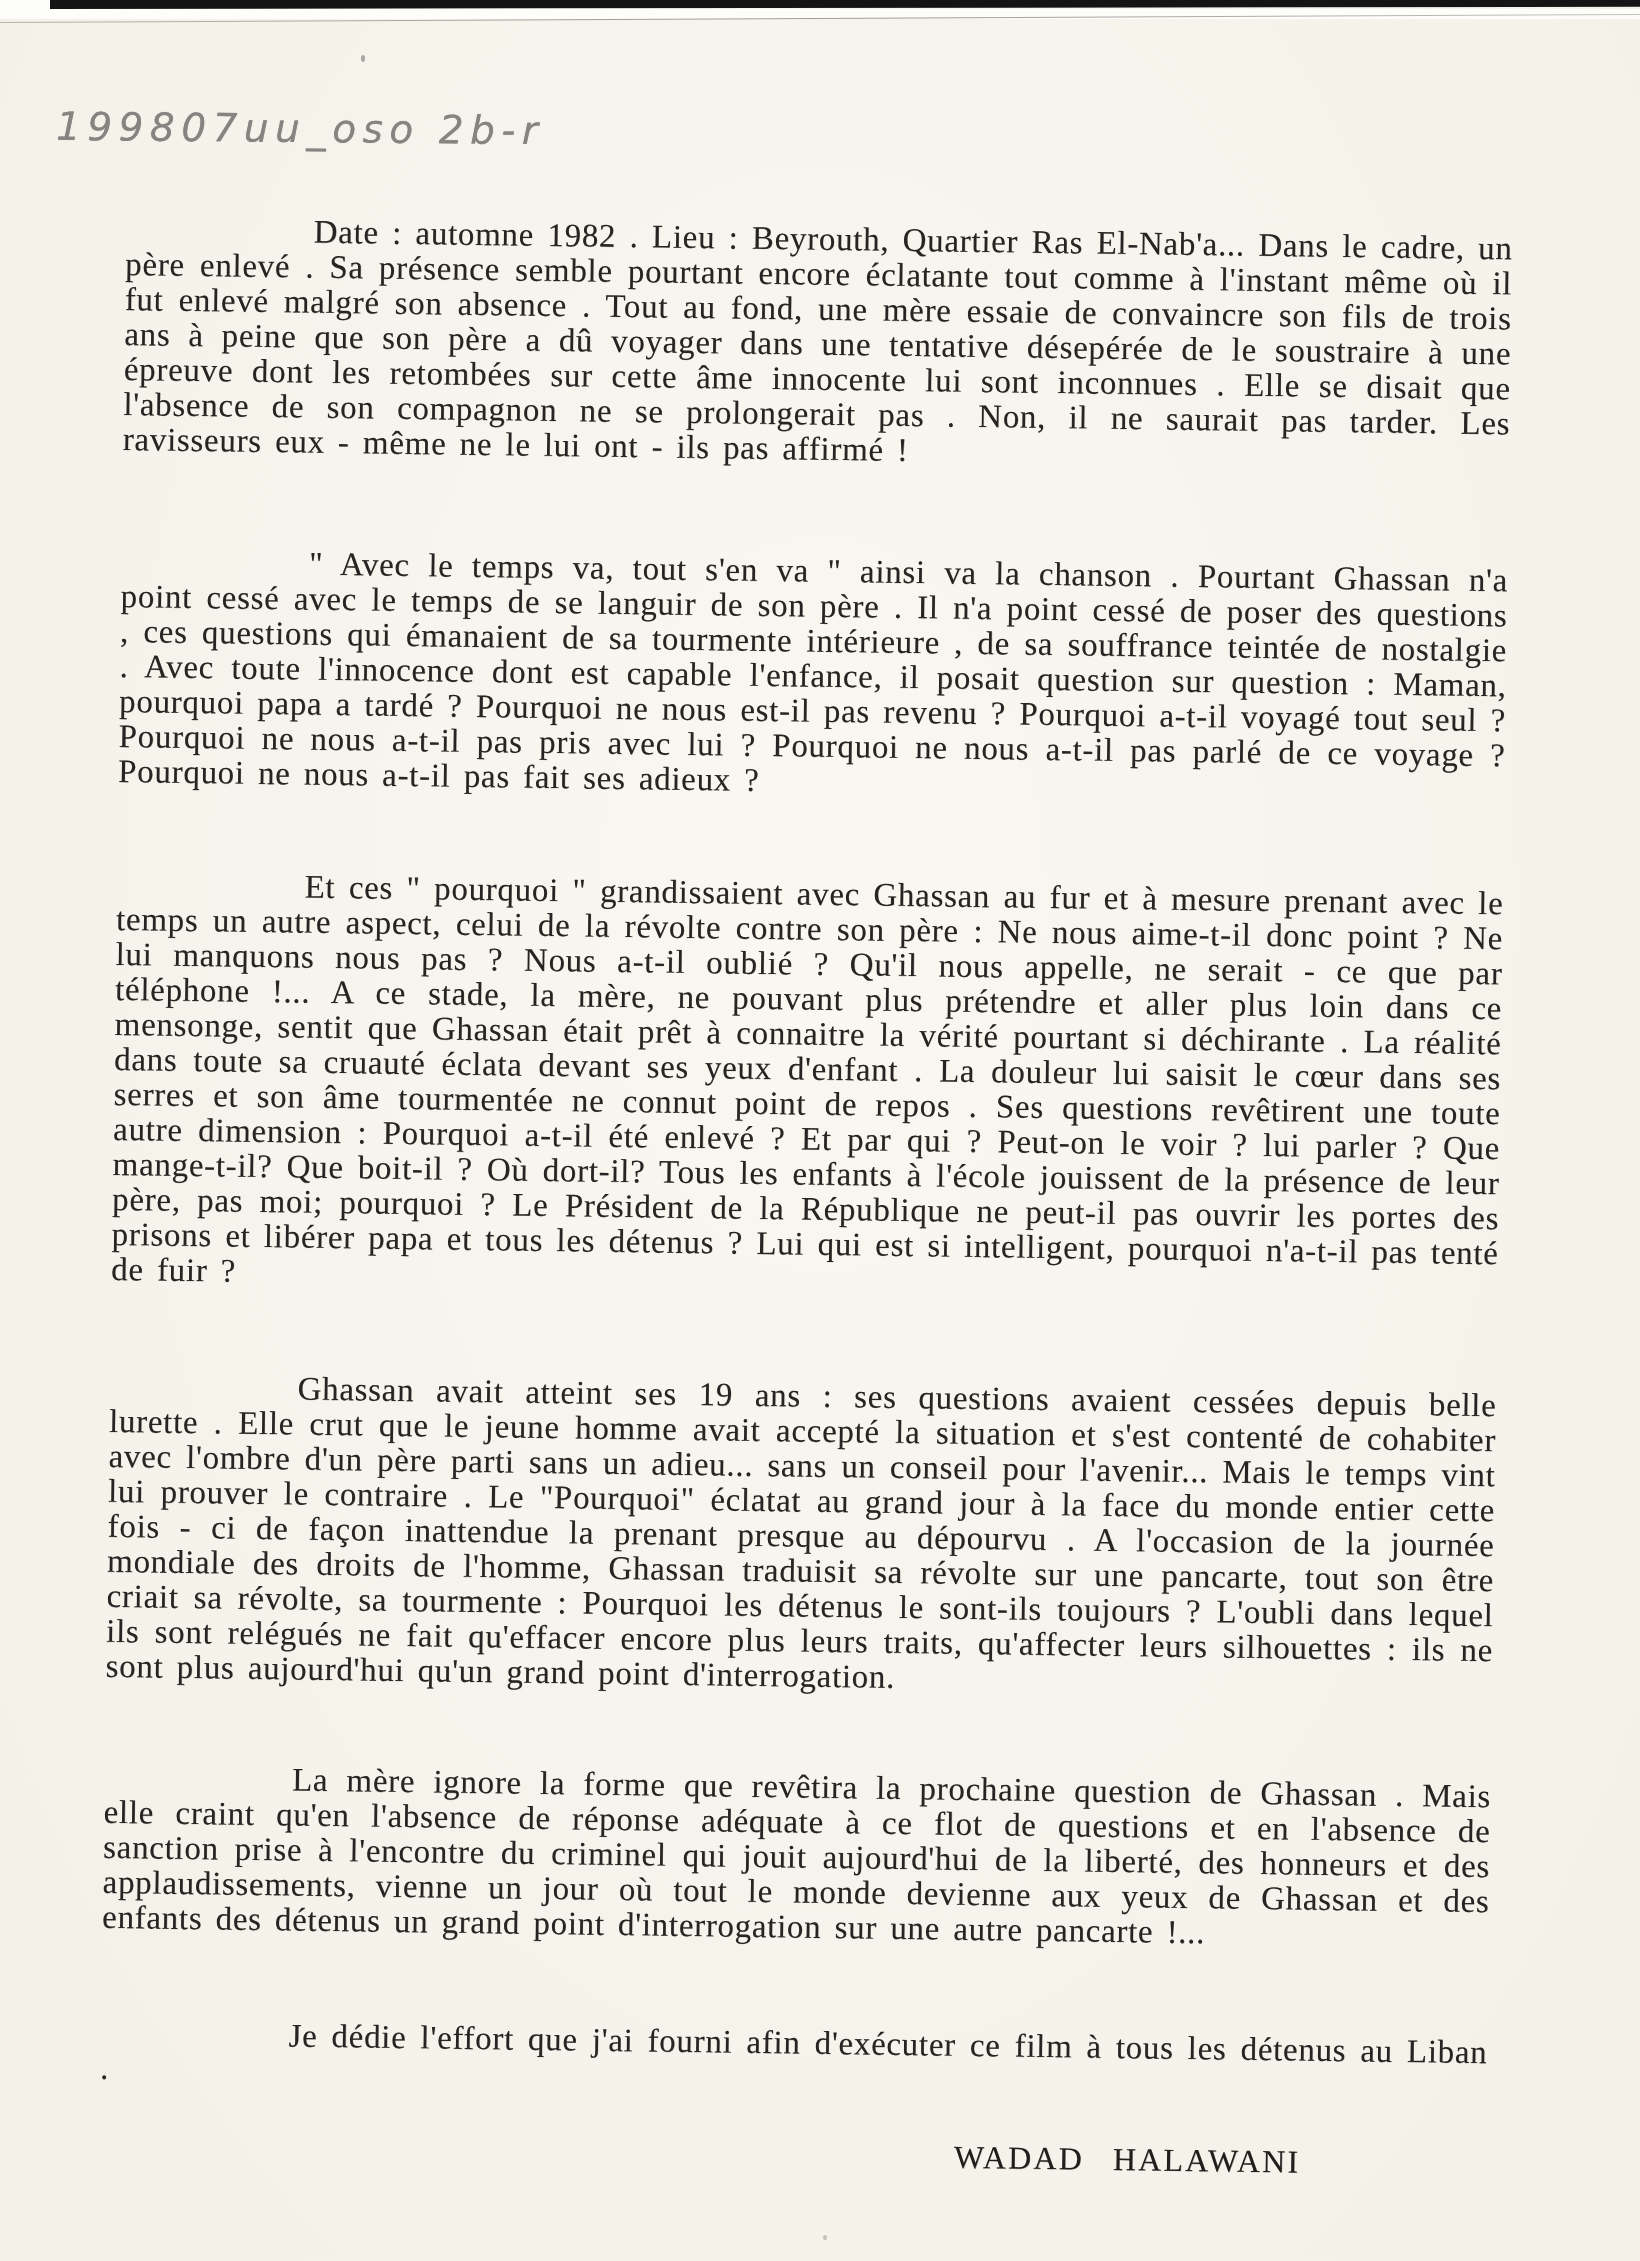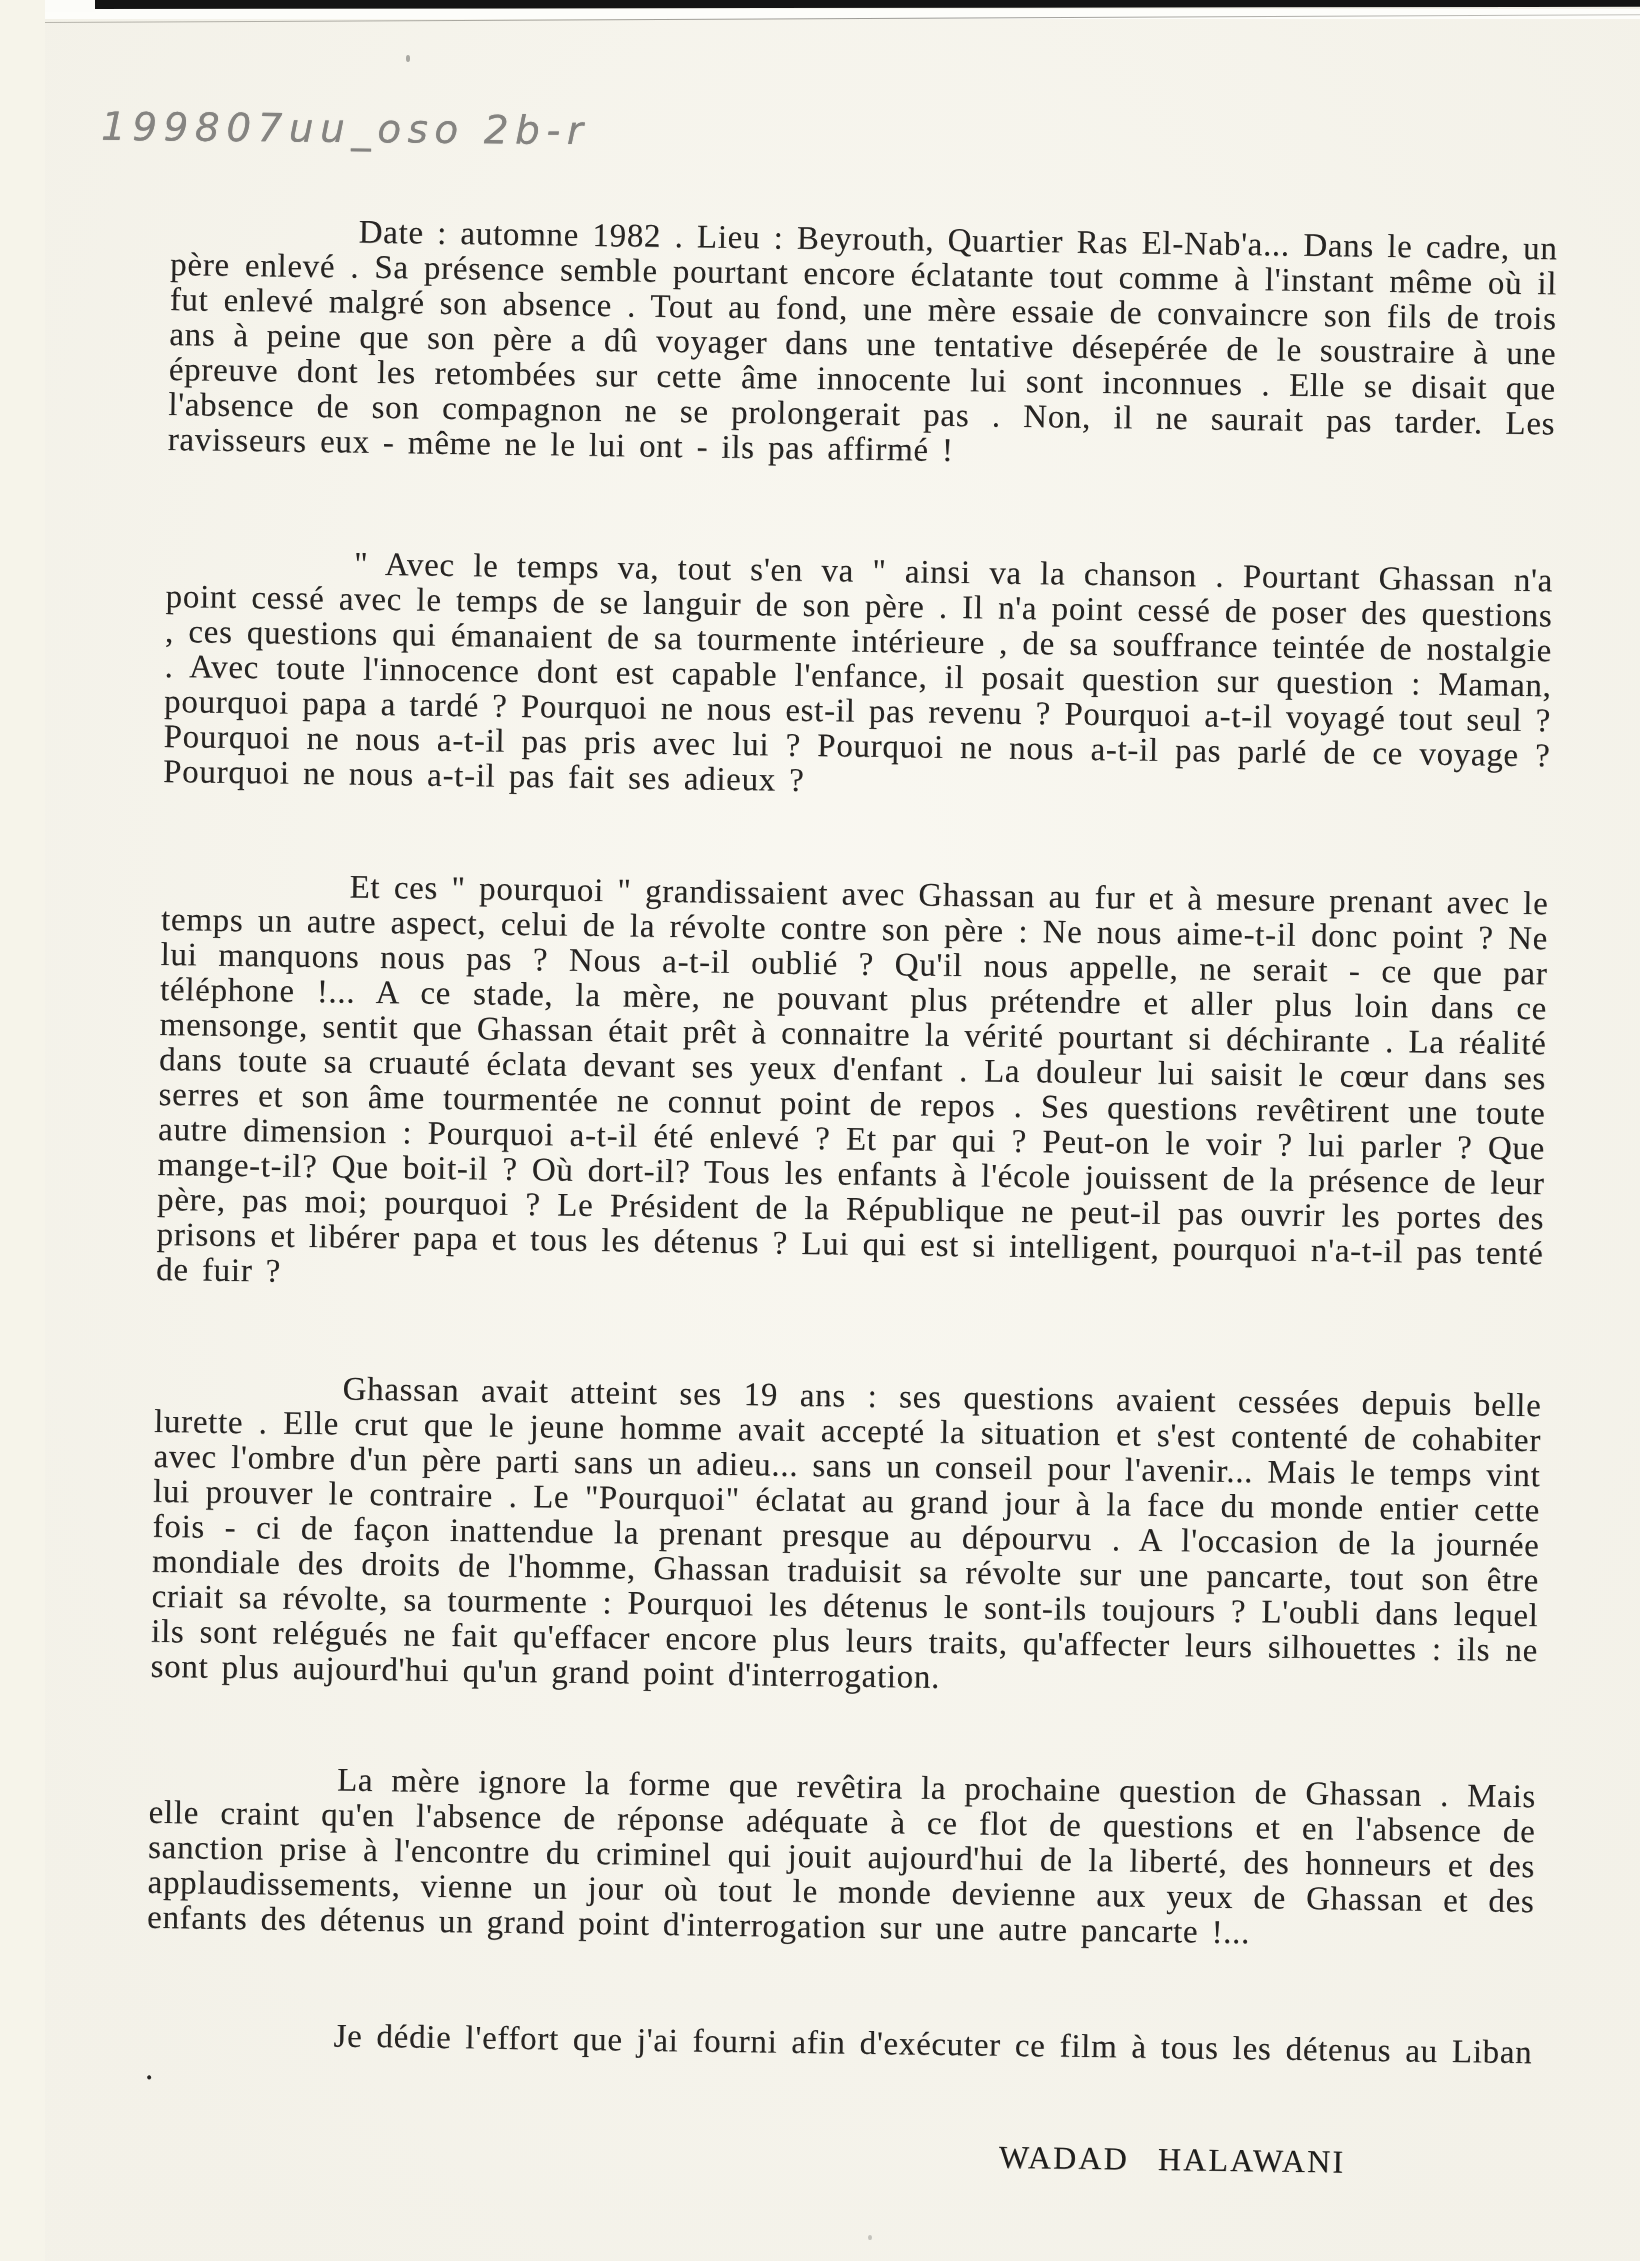--- a/index.html
+++ b/index.html
@@ -13,21 +13,20 @@
     overflow: hidden;
     background: #f6f4ea;
     font-family: "Liberation Serif", serif;
   }
   .page {
     position: absolute;
     inset: 0;
     background:
       radial-gradient(ellipse at 50% 40%, rgba(255,255,255,0.25), rgba(0,0,0,0.015) 85%),
       #f7f5ec;
-    margin-left: 45px;
   }
   
   .edge-top {
     position: absolute;
     top: 0;
     left: 49px;
     right: 0;
     height: 9.3px;
     background: #141414;
     transform: rotate(-0.08deg);

